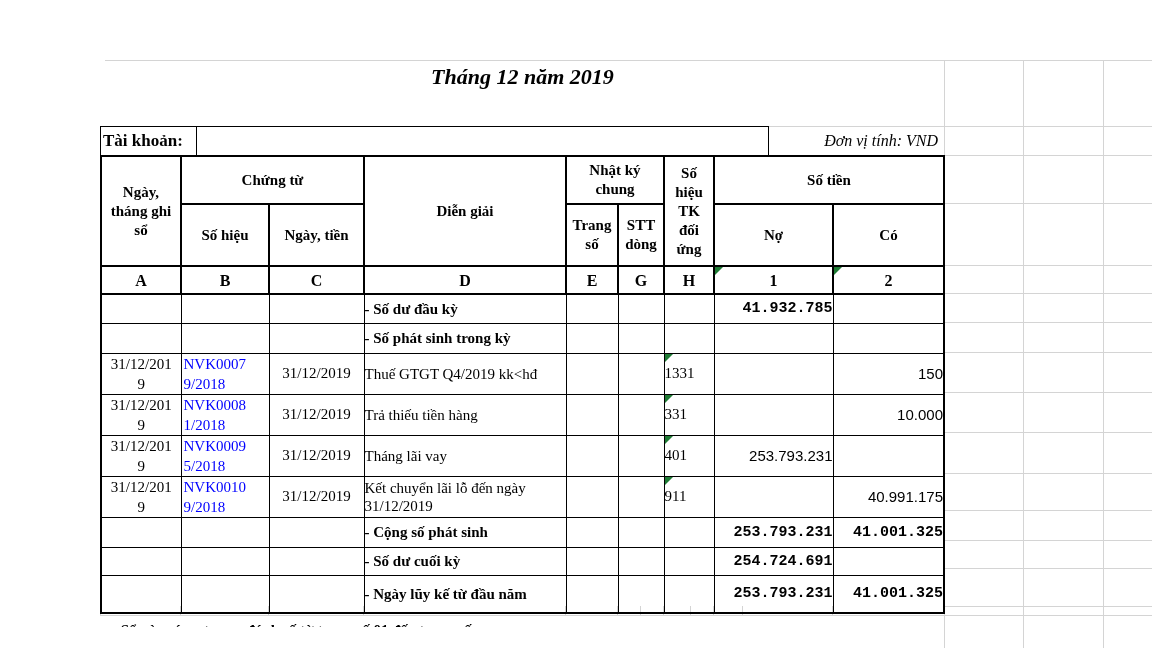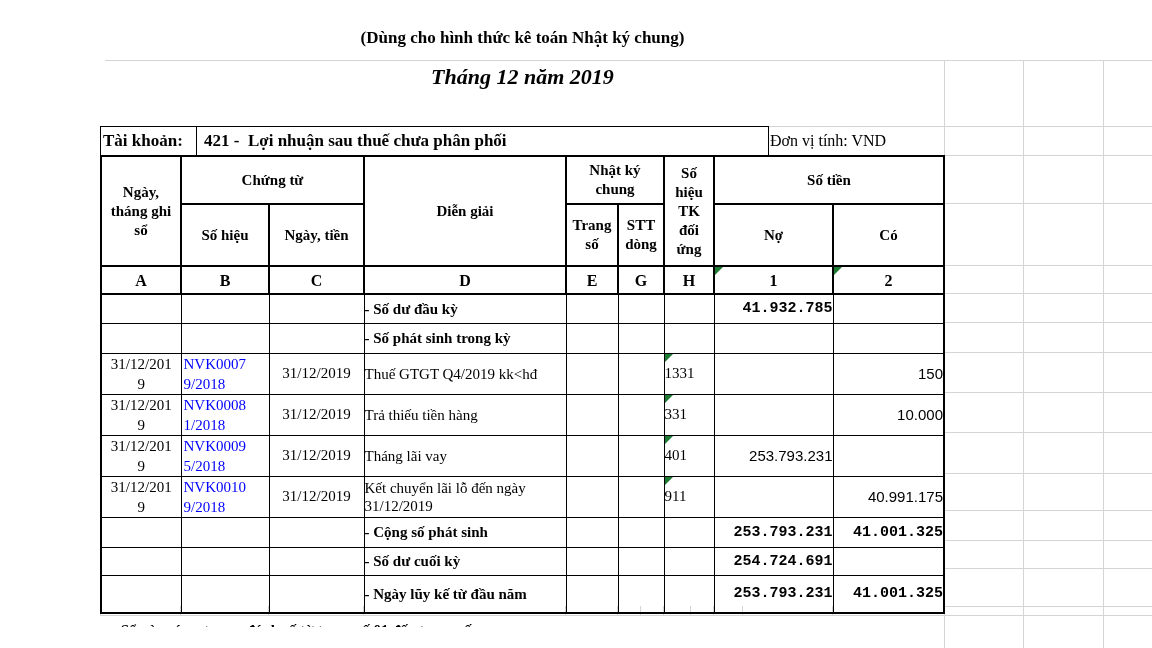--- a/index.html
+++ b/index.html
@@ -11,21 +11,21 @@
   .gl { position:absolute; background:#d4d4d4; }
   .bl { position:absolute; background:#000; }
 
   .title-wrap { position:absolute; left:100px; top:28px; width:845px; text-align:center; }
   .title { font-weight:bold; font-size:17px; }
   .subtitle-wrap { position:absolute; left:100px; top:64px; width:845px; text-align:center; }
   .subtitle { font-weight:bold; font-style:italic; font-size:22px; }
 
   .acc-label { position:absolute; left:103px; top:131px; font-weight:bold; font-size:17px; }
   .acc-value { position:absolute; left:204px; top:131px; font-weight:bold; font-size:17px; white-space:pre-wrap; }
-  .unit { position:absolute; left:770px; top:132px; width:168px; text-align:left; font-size:16px; }
+  .unit { position:absolute; left:770px; top:132px; width:168px; text-align:right; font-style:italic; font-size:16px; }
 
   table.ledger {
     position:absolute; left:100px; top:155px;
     border-collapse:collapse; table-layout:fixed;
     border:2px solid #000; font-family:"Liberation Serif", serif;
   }
   table.ledger thead th {
     border:2px solid #000; font-weight:bold; font-size:15px;
     line-height:19px; text-align:center; vertical-align:middle; padding:2px;
     position:relative;
@@ -95,29 +95,25 @@
       <div class="gl" style="left: 713px; top: 606px; width: 1px; height: 9px;"></div>
       <div class="gl" style="left: 742px; top: 606px; width: 1px; height: 9px;"></div>
       <div class="gl" style="left: 832px; top: 606px; width: 1px; height: 9px;"></div>
     </div>
 
   <div class="bl" style="left:100px;top:126px;width:668px;height:1px"></div>
   <div class="bl" style="left:100px;top:126px;width:1px;height:29px"></div>
   <div class="bl" style="left:196px;top:126px;width:1px;height:29px"></div>
   <div class="bl" style="left:768px;top:126px;width:1px;height:29px"></div>
 
-  <div class="title-wrap">
-    <span class="title">(Dùng cho hình thức kê toán Nhật ký chung)</span>
-  </div>
   <div class="subtitle-wrap">
     <span class="subtitle">Tháng 12 năm 2019</span>
   </div>
 
   <div class="acc-label">Tài khoản:</div>
-  <div class="acc-value">421 -  Lợi nhuận sau thuế chưa phân phối</div>
   <div class="unit">Đơn vị tính: VND</div>
 
   <table class="ledger">
     <colgroup>
       <col style="width:80px">
         <col style="width:88px">
         <col style="width:95px">
       <col style="width:202px">
         <col style="width:52px">
         <col style="width:46px">

